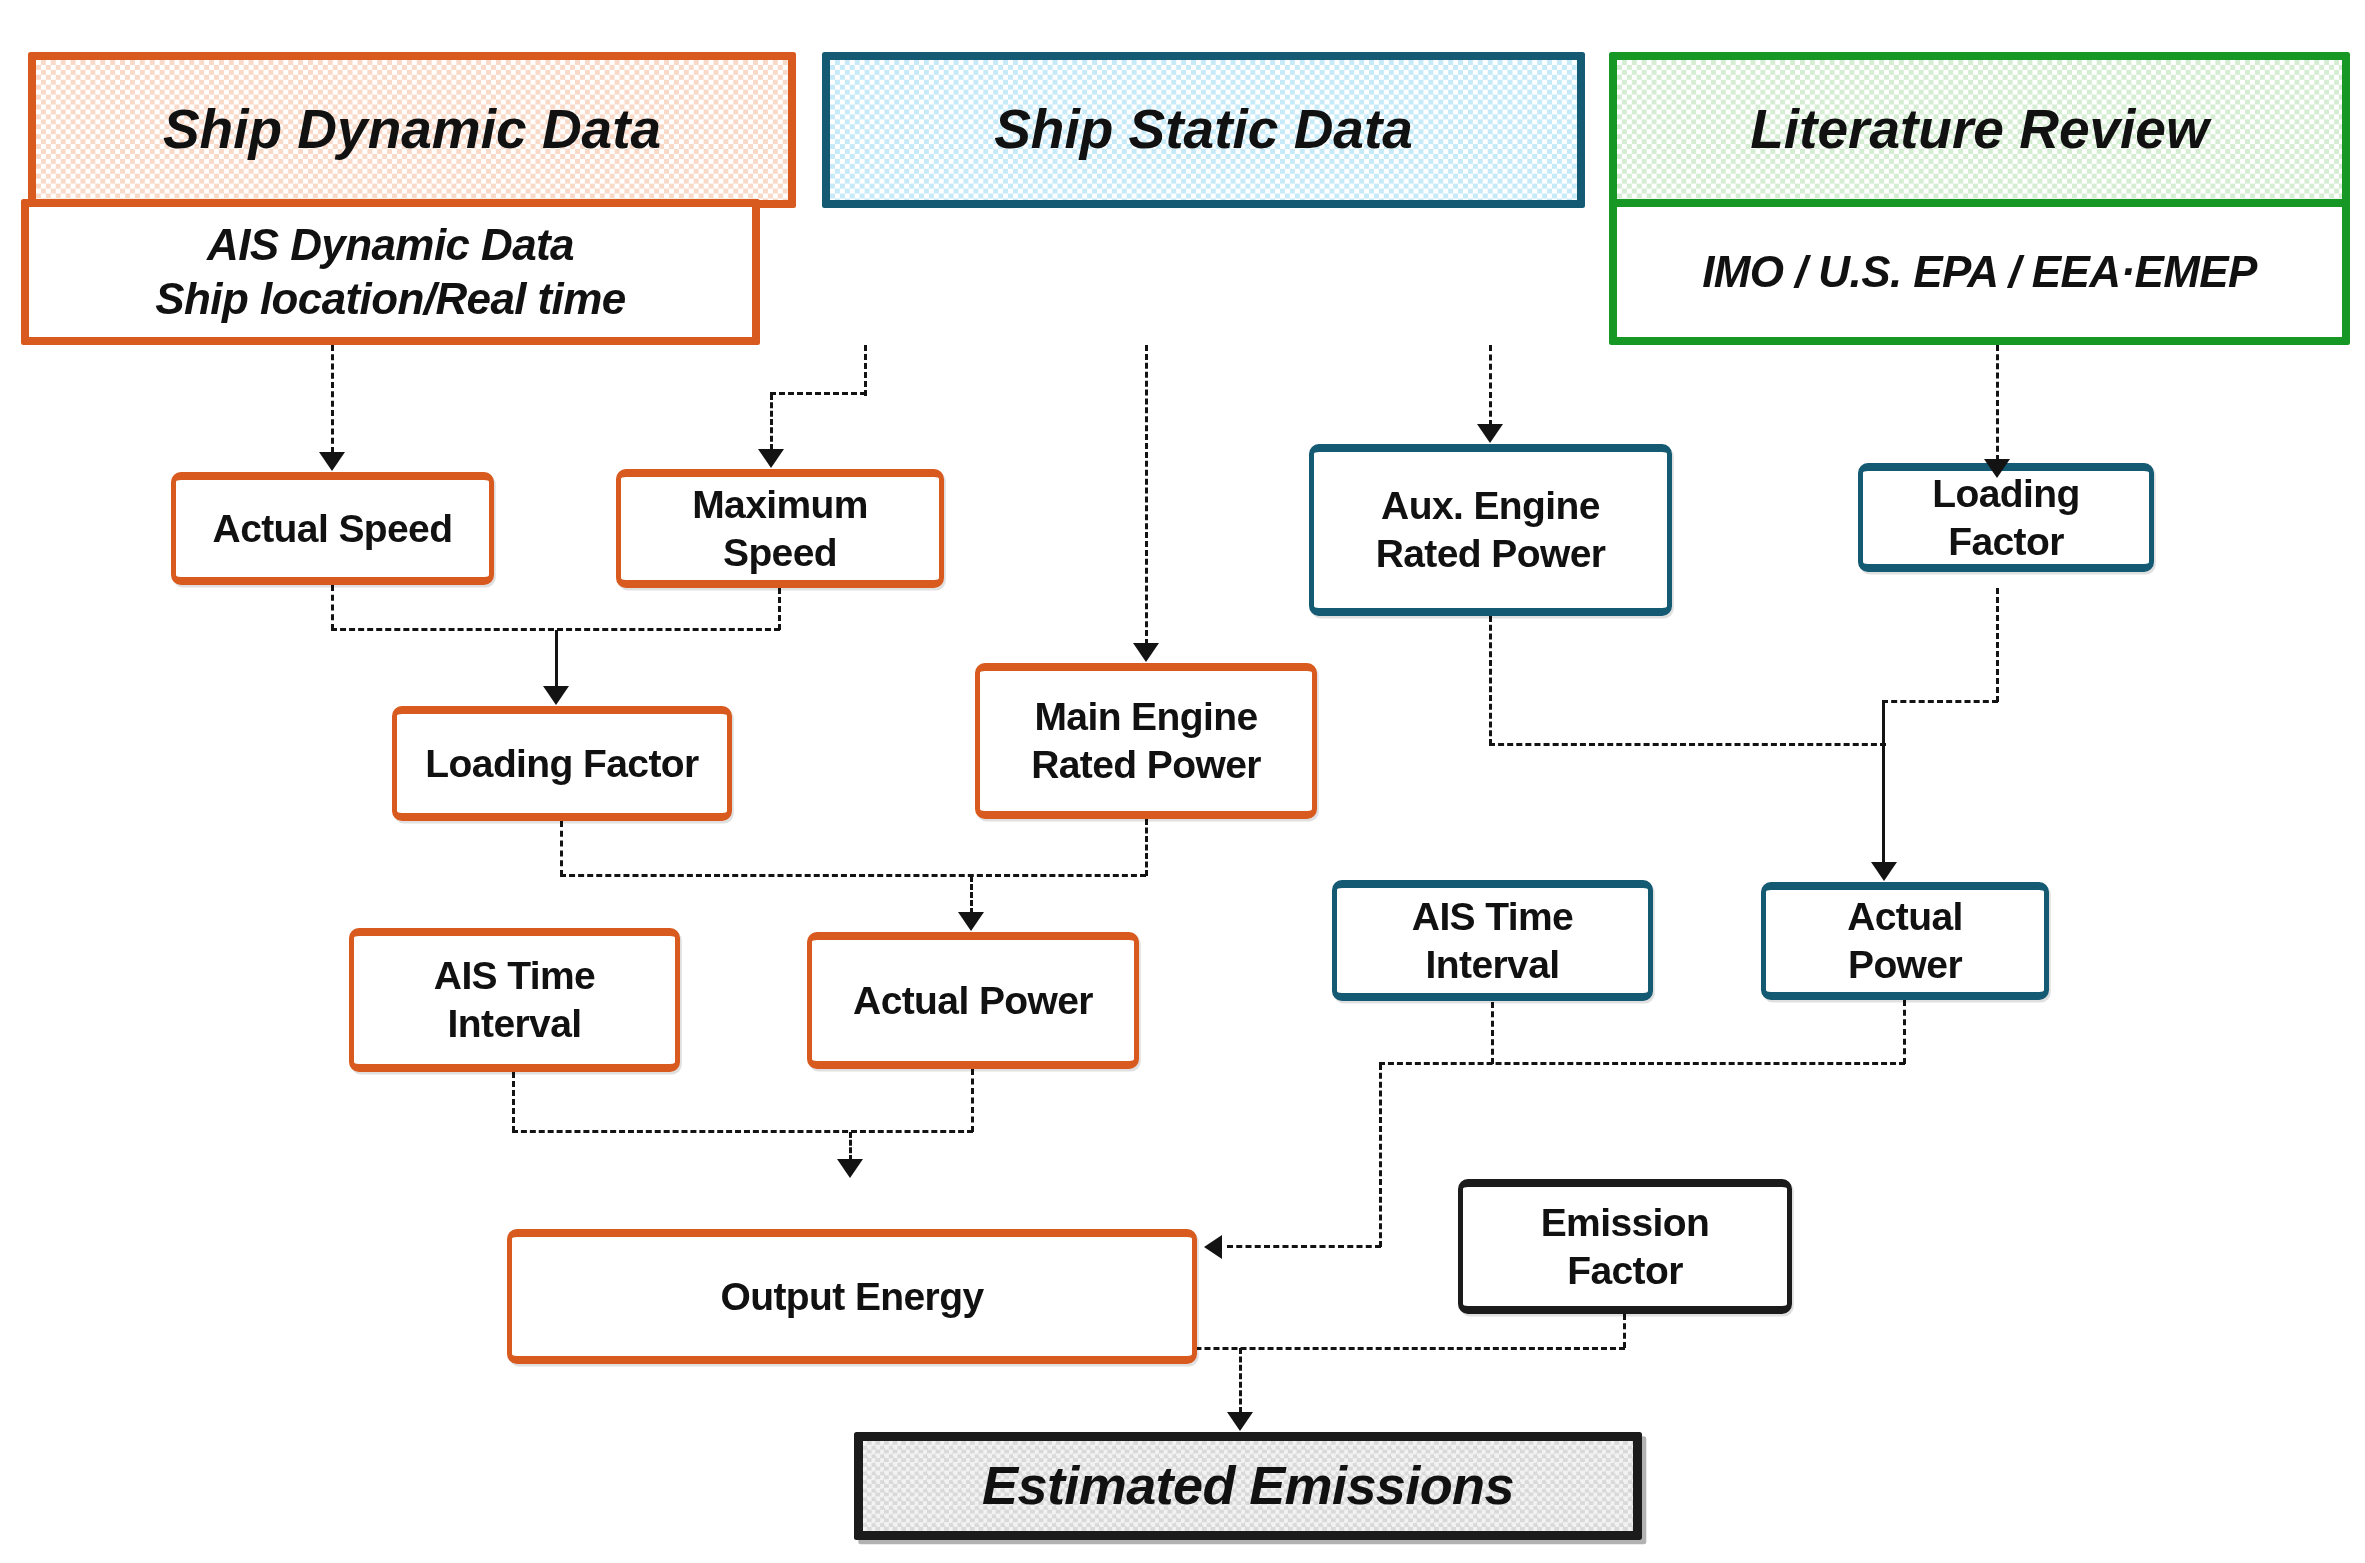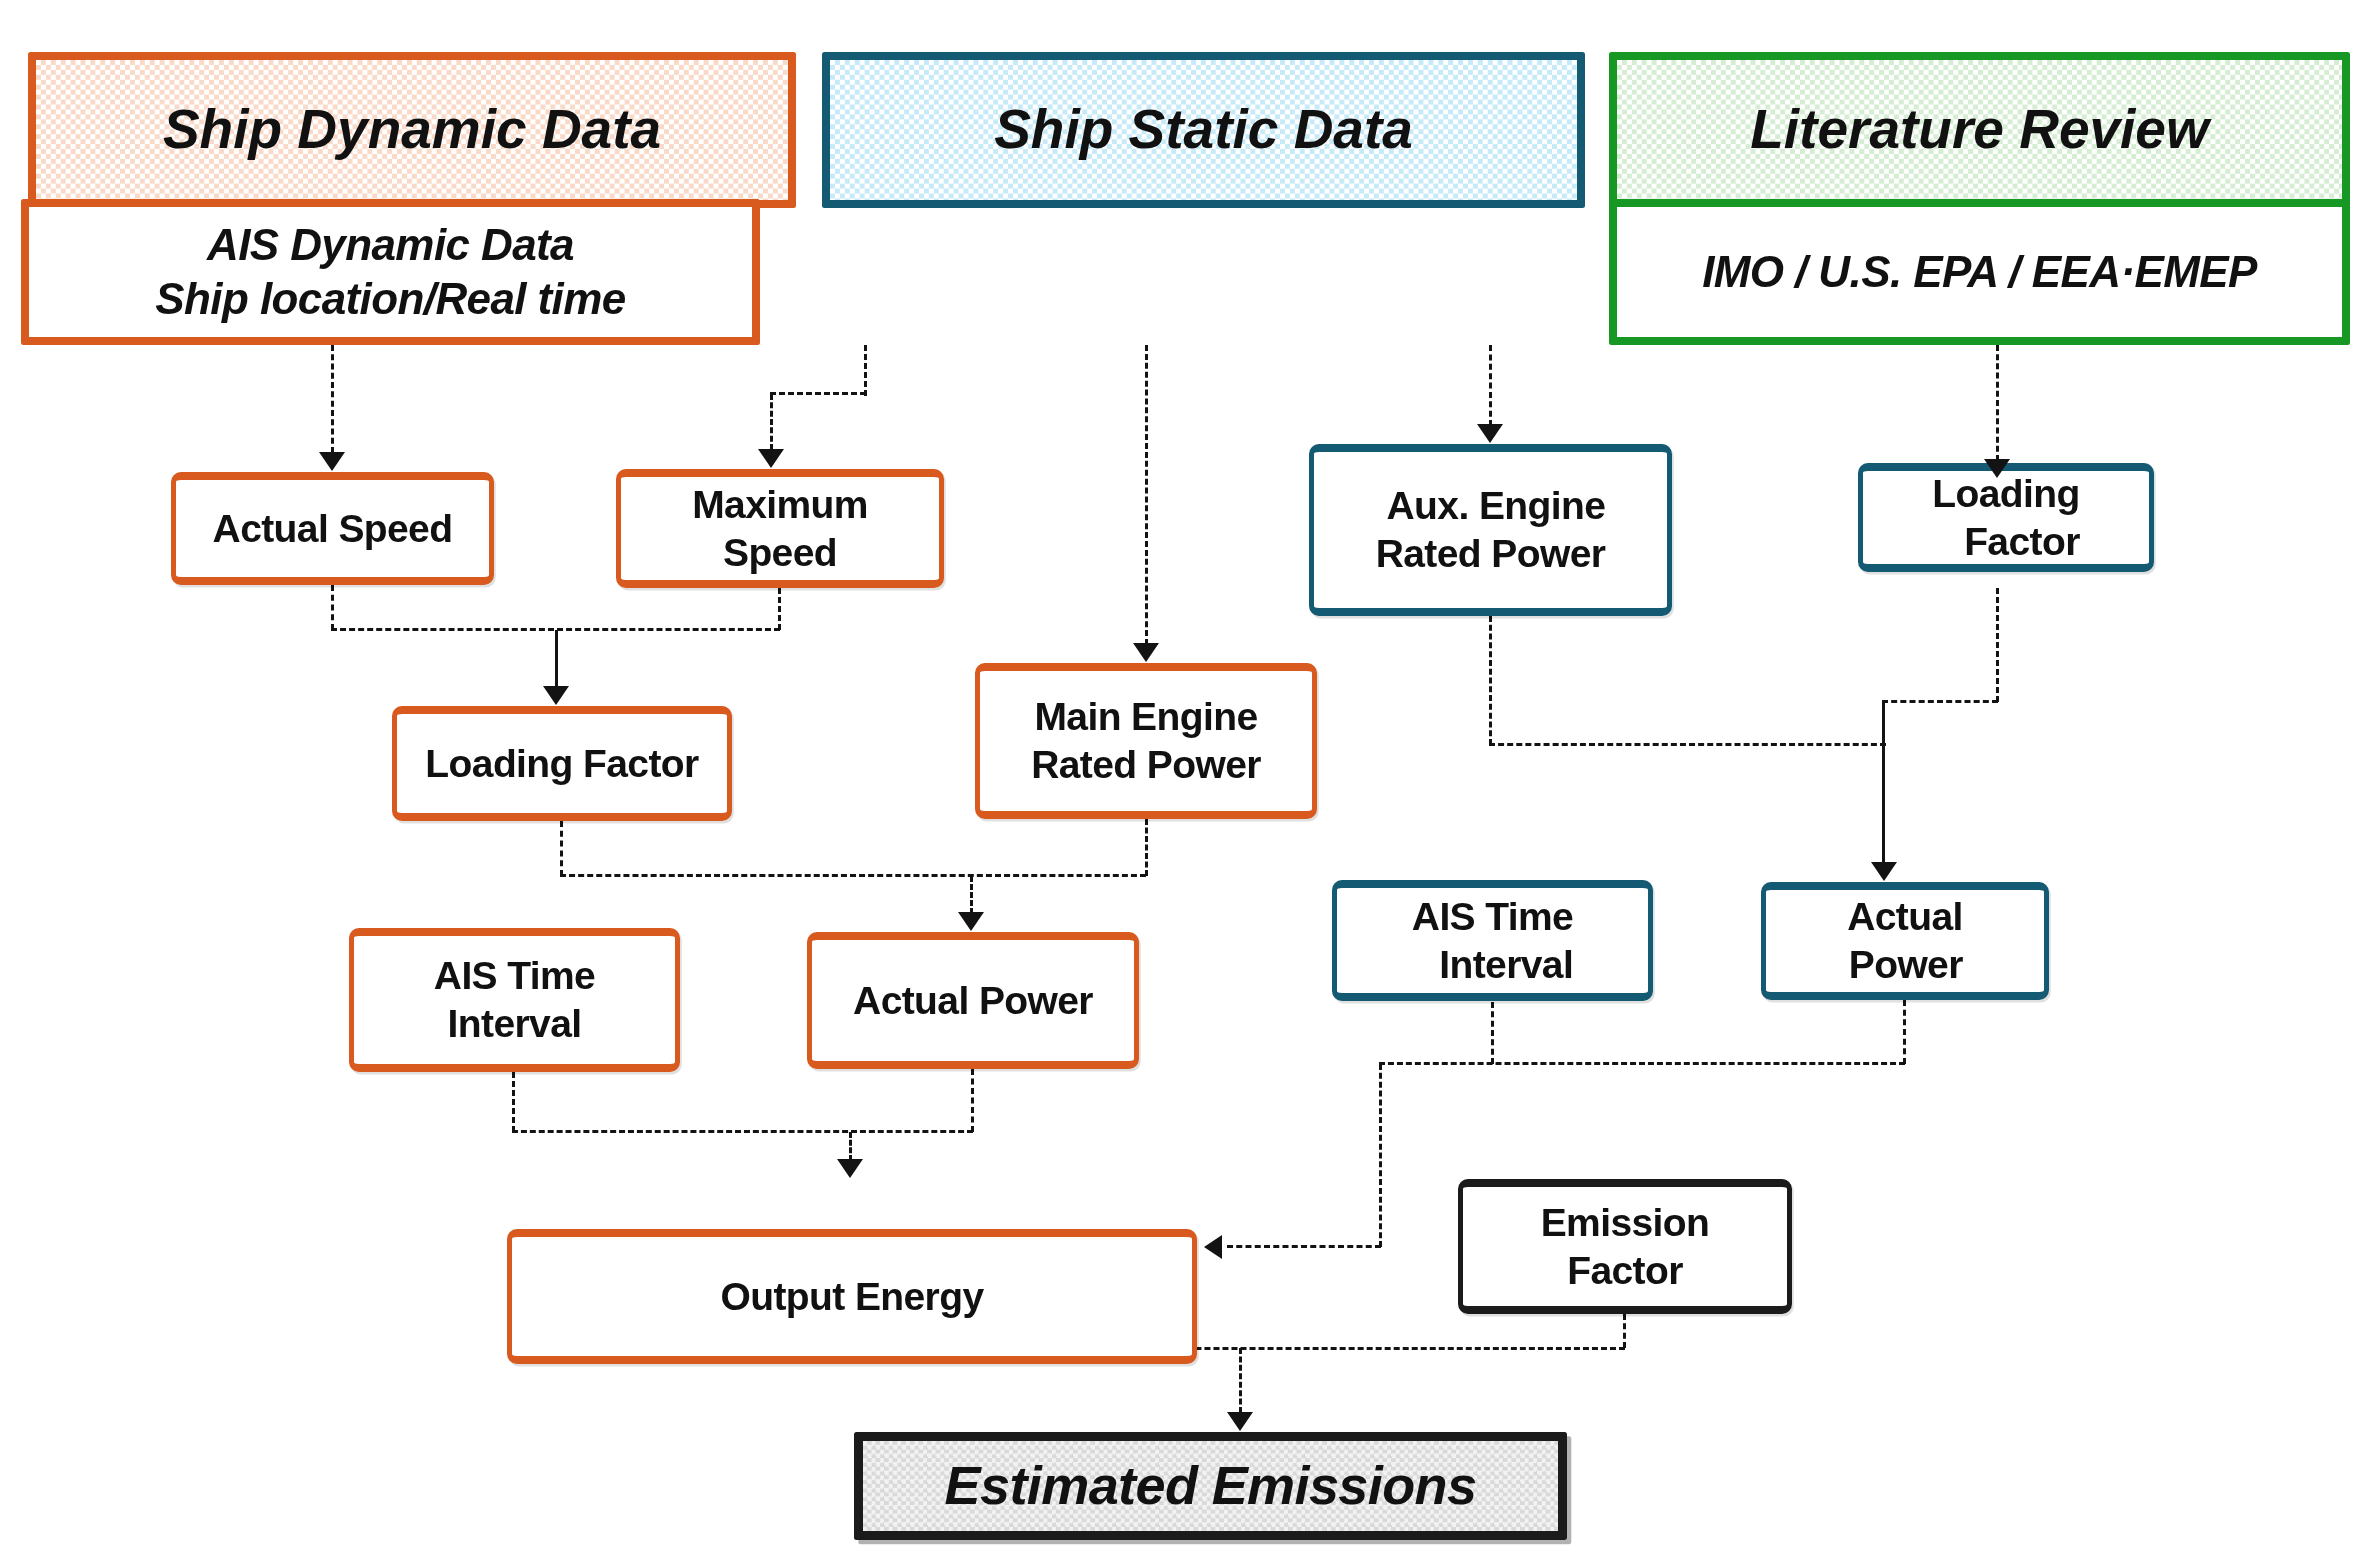--- a/index.html
+++ b/index.html
@@ -11,21 +11,21 @@
   .label{white-space:pre-line;color:#111;font-weight:bold;line-height:1.22;letter-spacing:-0.6px;}
   .hdr{border:8.6px solid;border-radius:2.5px;margin-top:27px;}
   .hdr .label{font-style:italic;font-size:55px;letter-spacing:0;}
   .src{border:8px solid;border-radius:2.5px;}
   .src .label{font-style:italic;font-size:48px;}
   .node{border-style:solid;border-width:8px 5.5px;border-radius:9.9px;box-shadow:1.8px 2.5px 0 rgba(0,0,0,0.12);}
   .node .label{font-size:39px;}
   .final{border:9.2px solid var(--dark,#1b1b1b);border-radius:2.5px;box-shadow:4.3px 4.3px 0 rgba(0,0,0,0.3);}
   .final .label{font-style:italic;font-size:54px;}
   .b-orange{border-color:var(--orange,#d85a1e);}
-  .b-teal{border-color:var(--teal,#155a73);text-align:right;}
+  .b-teal{border-color:var(--teal,#155a73);}
   .b-green{border-color:var(--green,#179824);}
   .b-dark{border-color:var(--dark,#1b1b1b);}
   .fill-orange{background:repeating-conic-gradient(#f9d9c7 0% 25%,#ffffff 0% 50%) 0 0/9.9px 9.9px;}
   .fill-blue{background:repeating-conic-gradient(#c6eaf8 0% 25%,#ffffff 0% 50%) 0 0/9.9px 9.9px;}
   .fill-green{background:repeating-conic-gradient(#d5edd2 0% 25%,#ffffff 0% 50%) 0 0/9.9px 9.9px;}
   .fill-gray{background:repeating-conic-gradient(#d9d9d9 0% 25%,#f2f2f2 0% 50%) 0 0/8.6px 8.6px;}
   
   .v{position:absolute;width:0;border-left:3.7px dashed #131313;z-index:1;}
   .h{position:absolute;height:0;border-top:3.7px dashed #131313;z-index:1;}
   .solid{border-left-style:solid;}
@@ -94,21 +94,21 @@
     <span class="label">Actual
 Power</span>
   </div>
   <div class="box node b-orange" style="left:507px;top:1229px;width:690px;height:135px;">
     <span class="label">Output Energy</span>
   </div>
   <div class="box node b-dark" style="left:1458px;top:1179px;width:334px;height:135px;">
     <span class="label">Emission
 Factor</span>
   </div>
-  <div class="box final fill-gray" style="left:854px;top:1432px;width:713px;height:108px;">
+  <div class="box final fill-gray" style="left:854px;top:1432px;width:788px;height:108px;">
     <span class="label">Estimated Emissions</span>
   </div>
 
   <div class="v" style="left:331px;top:345px;height:108px;"></div>
   <div class="arr-d" style="left:319px;top:452px;"></div>
 
   <div class="v" style="left:864px;top:345px;height:51px;"></div>
   <div class="h" style="left:770px;top:392px;width:96px;"></div>
   <div class="v" style="left:770px;top:394px;height:56px;"></div>
   <div class="arr-d" style="left:758px;top:449px;"></div>

